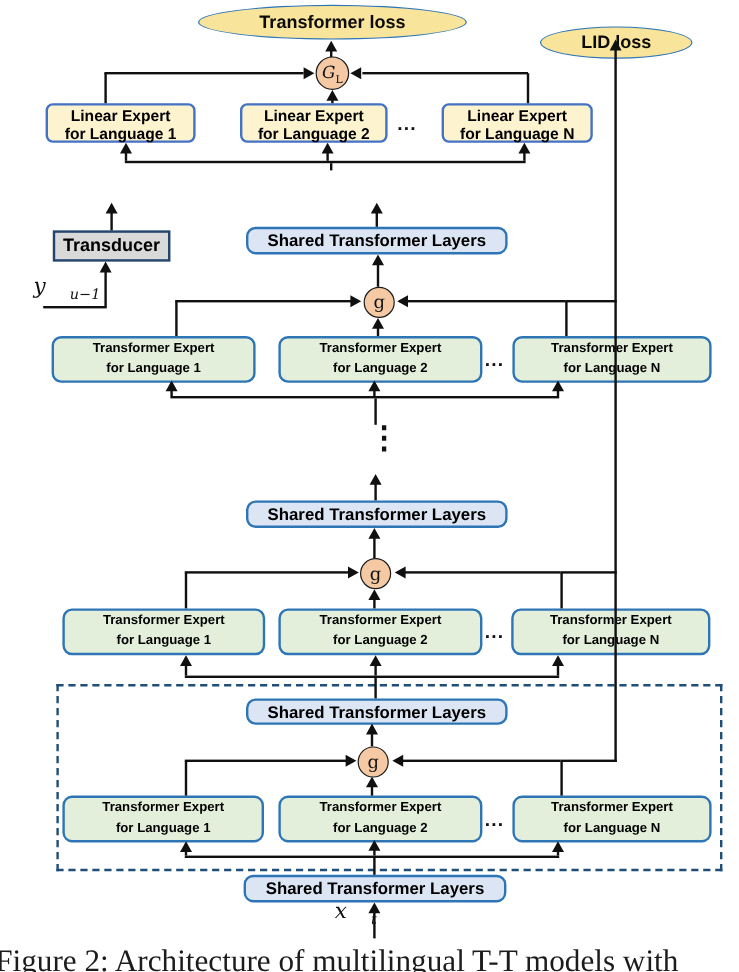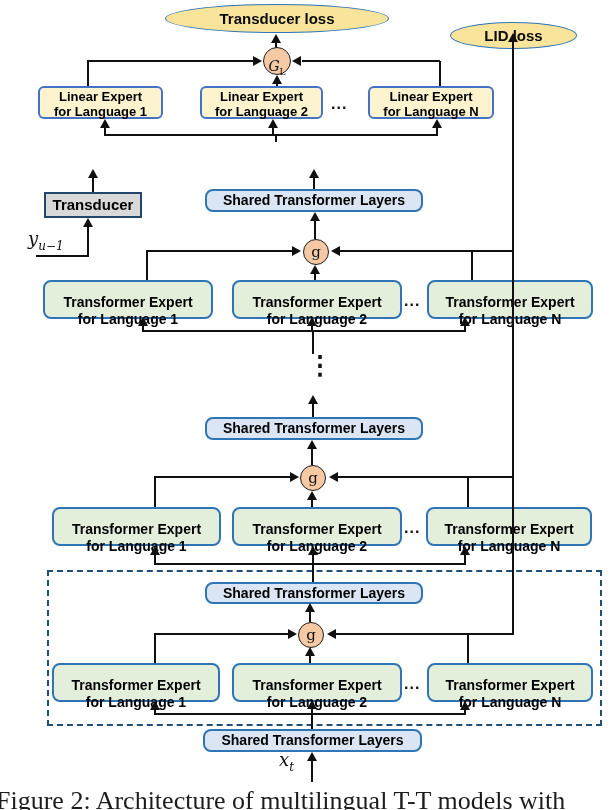--- a/index.html
+++ b/index.html
@@ -8,47 +8,47 @@
   .ell{position:absolute;box-sizing:border-box;background:#F8E49B;border:1.6px solid #2E75B6;
        border-radius:50%;text-align:center;font-weight:bold;color:#0b0b0b;font-size:15px;z-index:2;}
   .circ{position:absolute;box-sizing:border-box;background:#F5C9A4;border:1.5px solid #1c1c1c;
         border-radius:50%;text-align:center;color:#111;z-index:4;
         font-family:"DejaVu Serif",serif;}
   .bx{position:absolute;box-sizing:border-box;text-align:center;font-weight:bold;color:#000000;z-index:2;}
   .cream{background:#FDF3CE;border:2px solid #4472C4;border-radius:6px;font-size:13px;line-height:15px;padding-top:1px;}
   .joint{background:#FFC000;border:1.5px solid #2E75B6;font-size:15px;line-height:24px;}
   .stl{background:#DBE5F4;border:2px solid #2E75B6;border-radius:8px;font-size:14px;line-height:18px;}
   .pred{background:#D9D9D9;border:2px solid #24456E;font-size:15px;line-height:21px;}
-  .grn{background:#E3EFDA;border:2px solid #2E75B6;border-radius:8px;font-size:14px;line-height:17px;padding-top:12px;}
+  .grn{background:#E3EFDA;border:2px solid #2E75B6;border-radius:8px;font-size:11px;line-height:17px;padding-top:0;}
   .dots{position:absolute;font-weight:bold;color:#111;font-size:16px;letter-spacing:1px;z-index:2;}
   .vdots{position:absolute;font-weight:bold;color:#111;font-size:26px;line-height:14px;z-index:2;
          font-family:"DejaVu Serif",serif;}
   .math{position:absolute;font-family:"DejaVu Serif",serif;font-style:italic;font-size:18px;color:#111;z-index:2;}
-  .math sub{font-size:12px;font-style:italic;}
+  .math sub{font-size:12px;font-style:italic;margin-left:20px;}
   .vl{position:absolute;width:2px;background:#101010;z-index:3;}
   .hl{position:absolute;height:2px;background:#101010;z-index:3;}
   .au{position:absolute;width:0;height:0;border-left:5px solid transparent;border-right:5px solid transparent;
       border-bottom:9px solid #101010;z-index:3;}
   .ar{position:absolute;width:0;height:0;border-top:5px solid transparent;border-bottom:5px solid transparent;
       border-left:9px solid #101010;z-index:3;}
   .al{position:absolute;width:0;height:0;border-top:5px solid transparent;border-bottom:5px solid transparent;
       border-right:9px solid #101010;z-index:3;}
   .dashbox{position:absolute;border:2px dashed #1F4E79;z-index:1;}
   .caption{position:absolute;font-family:"Liberation Serif",serif;font-size:26px;color:#1c1c1c;
            white-space:nowrap;z-index:2;}
 </style>
 </head>
 <body>
 
 <div id="page">
 
-  <div class="ell" style="left:165px;top:4px;width:224px;height:29px;line-height:27px;">Transducer loss</div>
+  <div class="ell" style="left:165px;top:4px;width:224px;height:29px;line-height:27px;">Transformer loss</div>
   <div class="ell" style="left:450px;top:22px;width:127px;height:27px;line-height:25px;">LID loss</div>
 
-  <div class="circ" style="left:263px;top:47px;width:28px;height:28px;font-size:14px;line-height:36px;"><i>G</i><sub style="font-size:9px;">L</sub></div>
+  <div class="circ" style="left:263px;top:47px;width:28px;height:28px;font-size:14px;line-height:26px;"><i>G</i><sub style="font-size:9px;">L</sub></div>
 
   <div class="bx cream" style="left:38px;top:86px;width:125px;height:33px;">
     <div>Linear Expert</div>
     <div>for Language 1</div>
   </div>
   <div class="bx cream" style="left:200px;top:86px;width:123px;height:33px;">
     <div>Linear Expert</div>
     <div>for Language 2</div>
   </div>
   <div class="dots" style="left:331px;top:95px;">...</div>

